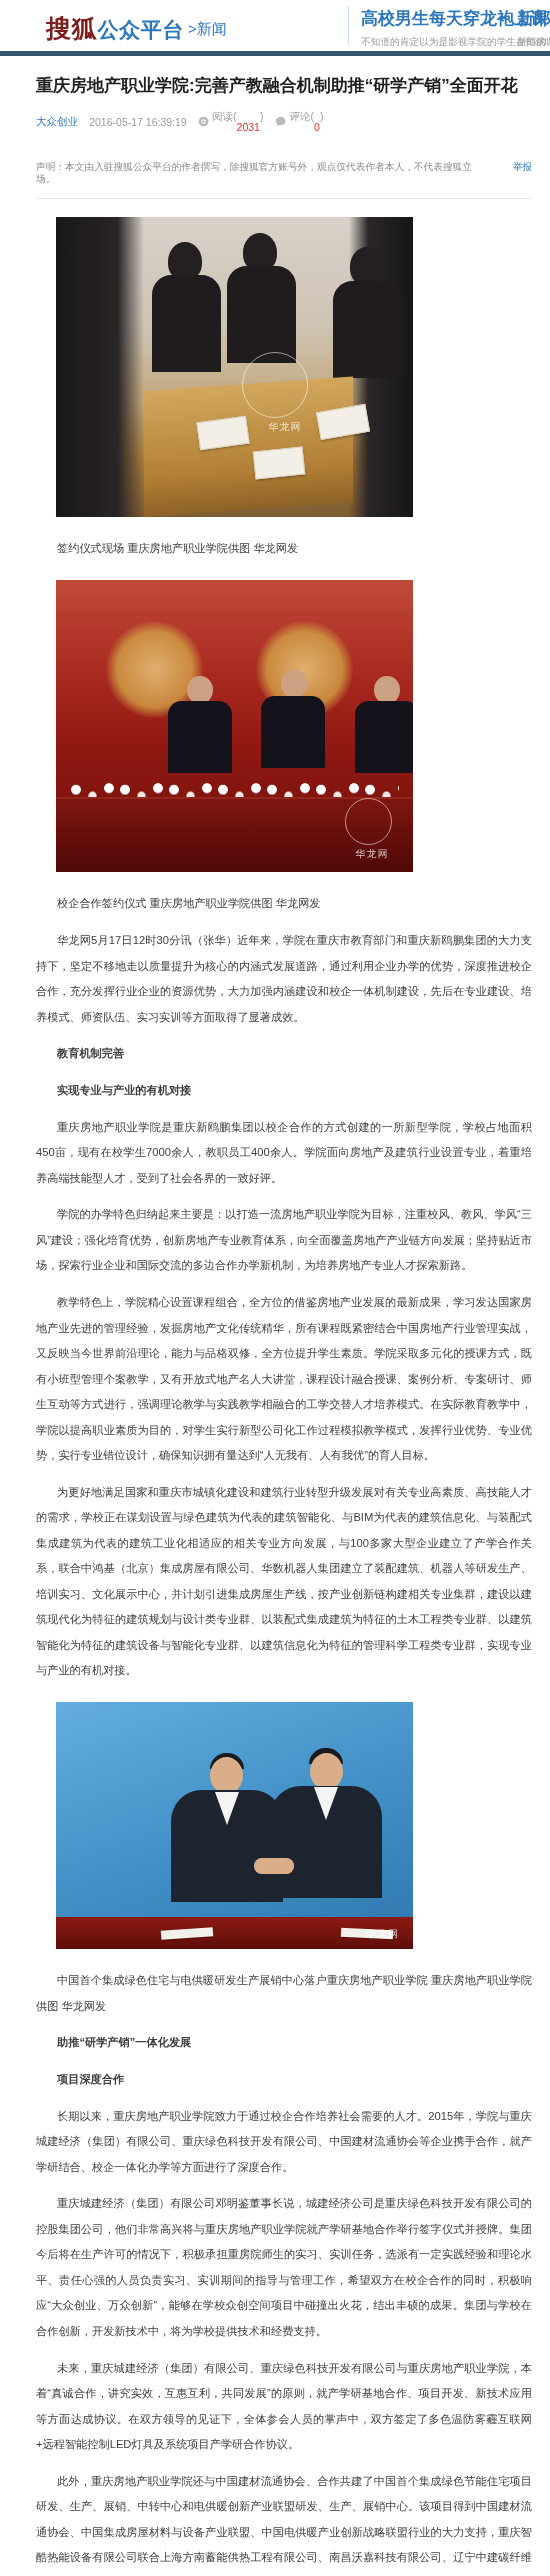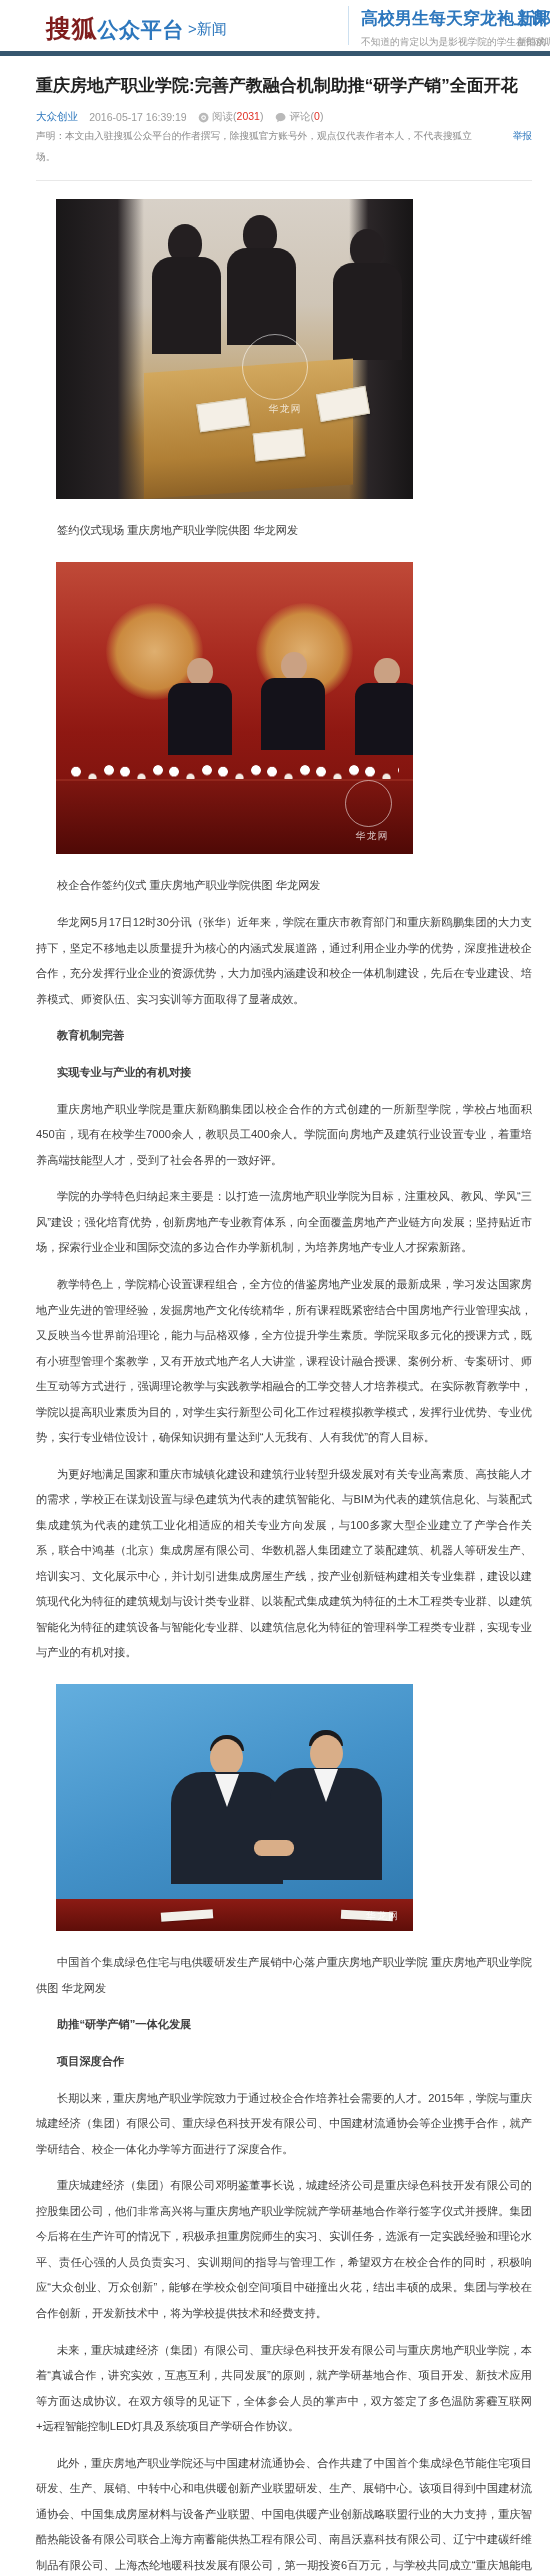--- a/index.html
+++ b/index.html
@@ -20,22 +20,22 @@
   .topbar{height:4.5px;background:#36566f;}
 
   
   main{padding:0 18px 22.5px 36px;}
   h1.article-title{margin:19.5px 0 0;font-size:17px;line-height:22.5px;color:#1f1f1f;font-weight:bold;}
   .meta-row{margin-top:12.7px;display:flex;align-items:center;font-size:10.5px;color:#9b9b9b;}
   .meta-source{color:#2d77bd;margin-right:11.2px;cursor:pointer;text-decoration:none;}
   .meta-date{margin-right:11.2px;}
   .meta-ic{display:inline-flex;align-items:center;margin-right:3px;}
   .meta-group{display:inline-flex;margin-right:12px;}
-  .num-red{color:#e03228;}
-  .disclaimer-row{margin-top:1px;font-size:9.7px;color:#8a8a8a;position:relative;padding-right:45px;line-height:21px;}
+  .num-red{color:#e03228;margin-top:11px;}
+  .disclaimer-row{margin-top:28px;font-size:9.7px;color:#8a8a8a;position:relative;padding-right:45px;line-height:12px;}
   .report-top{position:absolute;right:0;top:0;color:#2d77bd;font-size:9.7px;cursor:pointer;text-decoration:none;}
   .head-divider{border:none;border-top:0.7px solid #e8e8e8;margin:12.7px 0 0;}
 
   
   .body-p{font-size:11.2px;line-height:25.5px;color:#404040;text-align:justify;text-indent:21px;margin:11.2px 0;}
   .body-p.bold{font-weight:bold;}
 
   
   .photo{width:357px;height:292px;margin:18px 0 19.5px 20px;position:relative;overflow:hidden;}
   .photo .abs{position:absolute;}

